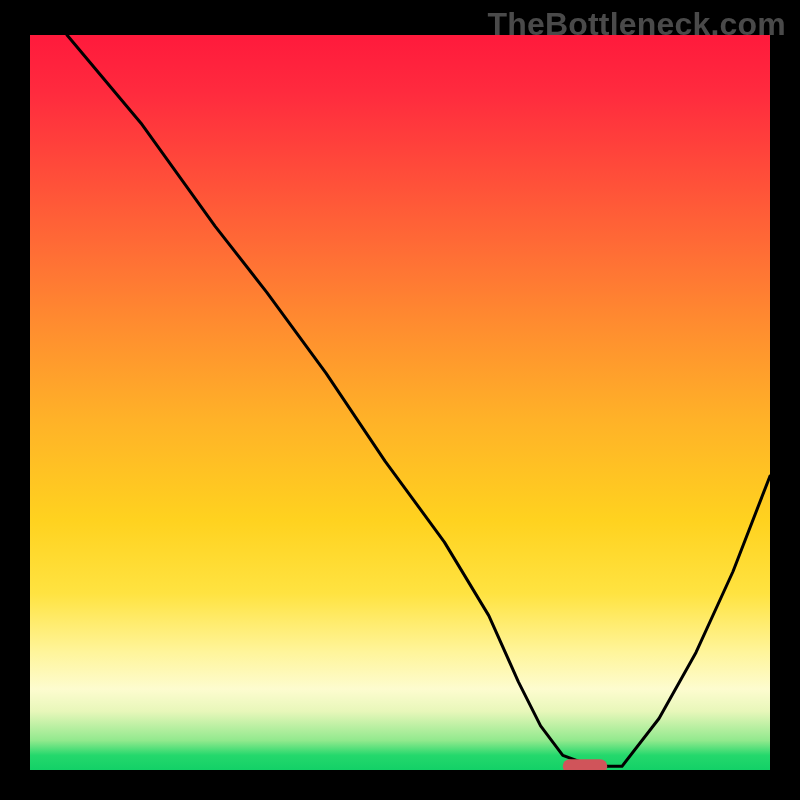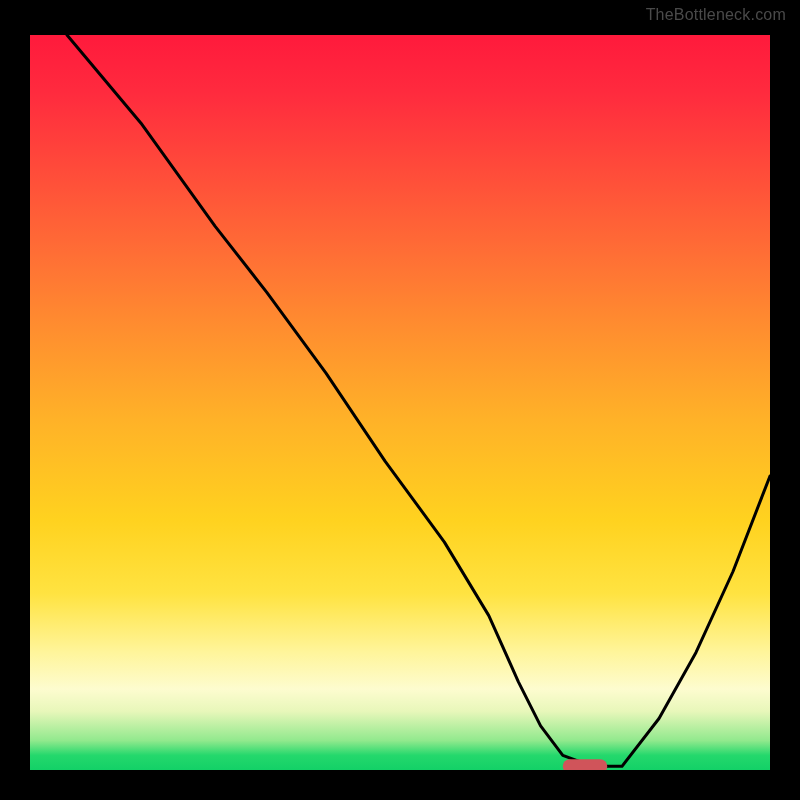--- a/index.html
+++ b/index.html
@@ -15,22 +15,22 @@
     position: relative;
     width: 800px;
     height: 800px;
     background: #000;
   }
   .watermark {
     position: absolute;
     top: 6px;
     right: 14px;
     color: #4a4a4a;
-    font-size: 16px;
-    font-weight: 400;
+    font-size: 32px;
+    font-weight: 700;
     letter-spacing: 0.2px;
     user-select: none;
   }
   .plot-area {
     position: absolute;
     left: 30px;
     top: 35px;
     width: 740px;
     height: 735px;
     

